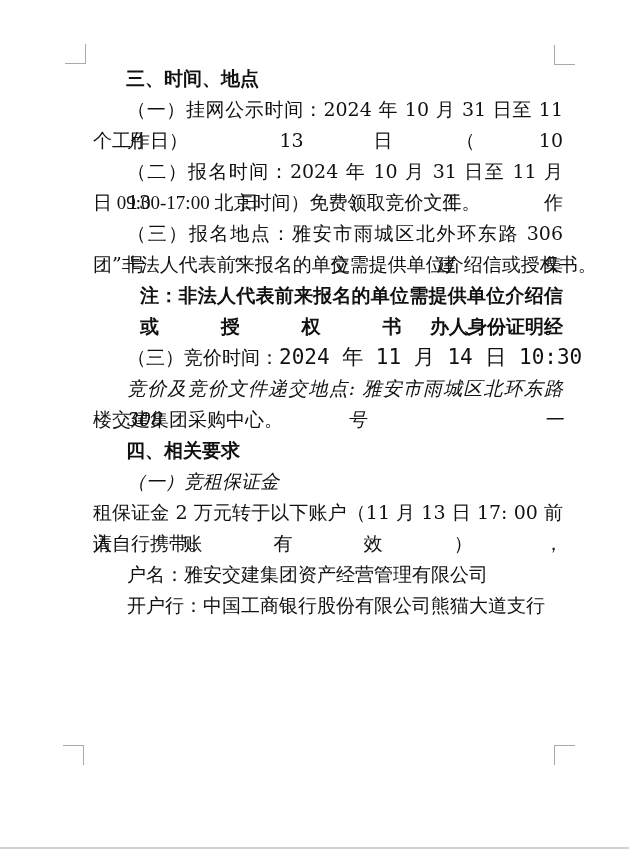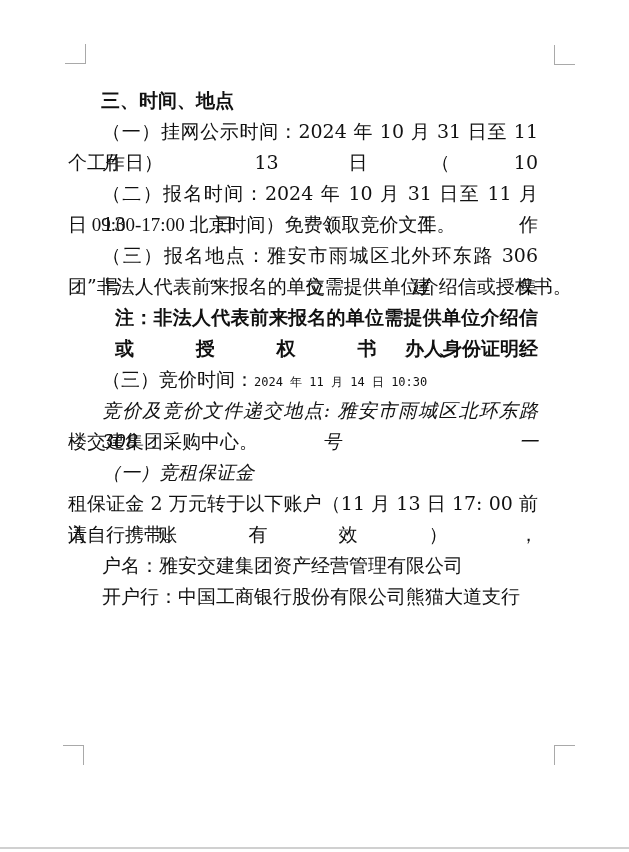--- a/index.html
+++ b/index.html
@@ -3,41 +3,40 @@
 <meta charset="utf-8">
 <style>
   html,body{margin:0;padding:0;}
   body{
     width:629px;height:852px;position:relative;overflow:hidden;
     background:var(--page-bg,#ffffff);
     font-family:"DejaVu Serif","Liberation Serif",serif;
   }
   
   .doc-body{
-    position:absolute;left:68px;top:63px;width:470px;
+    position:absolute;left:93px;top:63px;width:470px;
     color:var(--ink,#111111);
-    margin-top:22px;
   }
   .line{
     height:31px;line-height:31px;font-size:19px;
     white-space:nowrap;
   }
   .line.justify{
     white-space:normal;
     text-align:justify;
     text-align-last:justify;
   }
   .line.heading,.line.note{
     font-family:"DejaVu Sans","Liberation Sans",sans-serif;
     font-weight:700;
   }
   .line.body{font-family:"DejaVu Serif","Liberation Serif",serif;}
   .run-alt{
     font-family:"DejaVu Sans Mono","Liberation Mono",monospace;
-    font-size:12px;
+    font-size:21px;
   }
   
   .crop{position:absolute;width:20px;height:19px;}
   .crop.tl{left:65px;top:44px;border-right:1px solid var(--crop,#a9a9a9);border-bottom:1px solid var(--crop,#a9a9a9);}
   .crop.tr{left:554px;top:45px;border-left:1px solid var(--crop,#a9a9a9);border-bottom:1px solid var(--crop,#a9a9a9);}
   .crop.bl{left:63px;top:745px;border-right:1px solid var(--crop,#a9a9a9);border-top:1px solid var(--crop,#a9a9a9);}
   .crop.br{left:554px;top:745px;border-left:1px solid var(--crop,#a9a9a9);border-top:1px solid var(--crop,#a9a9a9);}
   
   .bottom-edge{
     position:absolute;left:0;right:0;top:847px;height:2px;
@@ -59,20 +58,21 @@
       <div class="line body" style="padding-left: 0px;"><span>个工作日）</span></div>
       <div class="line body justify" style="padding-left: 34px;"><span>（二）报名时间：2024 年 10 月 31 日至 11 月 13 日（工作</span></div>
       <div class="line body" style="padding-left: 0px; font-family: Liberation Serif, serif;"><span>日 09:00-17:00 北京时间）免费领取竞价文件。</span></div>
       <div class="line body justify" style="padding-left: 34px;"><span>（三）报名地点：雅安市雨城区北外环东路 306 号“交建集</span></div>
       <div class="line body" style="padding-left: 0px;"><span>团”非法人代表前来报名的单位需提供单位介绍信或授权书。</span></div>
       <div class="line note justify" style="padding-left: 47px;"><span>注：非法人代表前来报名的单位需提供单位介绍信或授权书、经</span></div>
       <div class="line note" style="padding-left: 0px; text-align: right;"><span>办人身份证明。</span></div>
       <div class="line body" style="padding-left: 34px;"><span>（三）竞价时间：</span><span class="run-alt">2024 年 11 月 14 日 10:30</span></div>
       <div class="line body justify" style="padding-left: 34px; font-style: italic;"><span>竞价及竞价文件递交地点: 雅安市雨城区北环东路 308 号一</span></div>
       <div class="line body" style="padding-left: 0px;"><span>楼交建集团采购中心。</span></div>
+      <div class="line heading" style="padding-left: 33px;"><span>四、相关要求</span></div>
       <div class="line body" style="padding-left: 34px; font-style: italic;"><span>（一）竞租保证金</span></div>
       <div class="line body justify" style="padding-left: 0px;"><span>租保证金 2 万元转于以下账户（11 月 13 日 17: 00 前入账有效），</span></div>
       <div class="line body" style="padding-left: 0px;"><span>请自行携带。</span></div>
       <div class="line body" style="padding-left: 34px;"><span>户名：雅安交建集团资产经营管理有限公司</span></div>
       <div class="line body" style="padding-left: 34px;"><span>开户行：中国工商银行股份有限公司熊猫大道支行</span></div>
     </div>
 
   <div class="bottom-edge"></div>
 </div>
 

